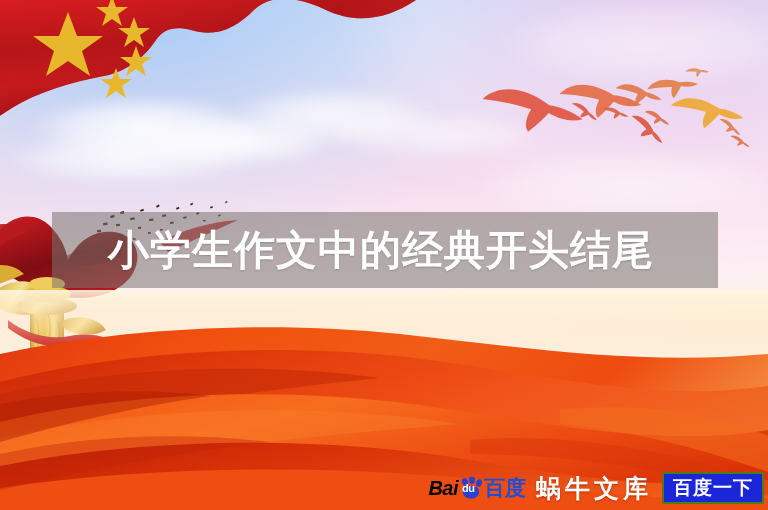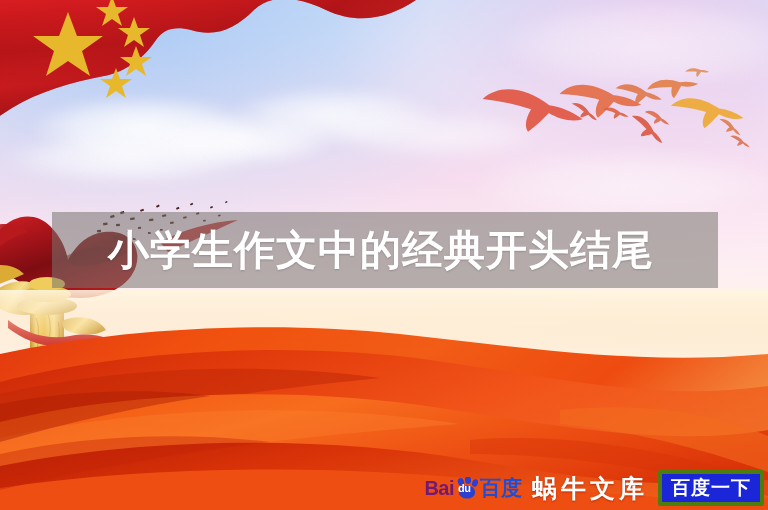--- a/index.html
+++ b/index.html
@@ -106,21 +106,21 @@
     gap: 10px;
     z-index: 7;
   }
   .baidu-logo {
     display: flex;
     align-items: center;
     font-weight: bold;
     font-size: 20px;
     letter-spacing: -0.5px;
   }
-  .baidu-bai { color: #701a75; }
+  .baidu-bai { color: #000000; font-style: italic; }
   .baidu-paw {
     display: inline-block;
     width: 24px; height: 22px;
     position: relative;
     margin: 0 1px;
   }
   .baidu-du {
     position: absolute; left: 3px; top: 5px;
     color: #ffffff; font-size: 11px; font-weight: bold;
     z-index: 3;
@@ -133,21 +133,21 @@
     font-weight: bold;
     letter-spacing: 4px;
     text-shadow: 0 1px 2px rgba(120,20,0,0.5);
   }
   .search-btn {
     background: #1a26d8;
     color: #ffffff;
     font-size: 19px;
     font-weight: bold;
     padding: 3px 9px 4px 9px;
-    border: 4px solid #4d7c0f;
+    border: 2px solid #4d7c0f;
     border-radius: 2px;
     letter-spacing: 1px;
     line-height: 1.15;
   }
 </style>
 </head>
 <body>
 
 <div id="banner">
 

